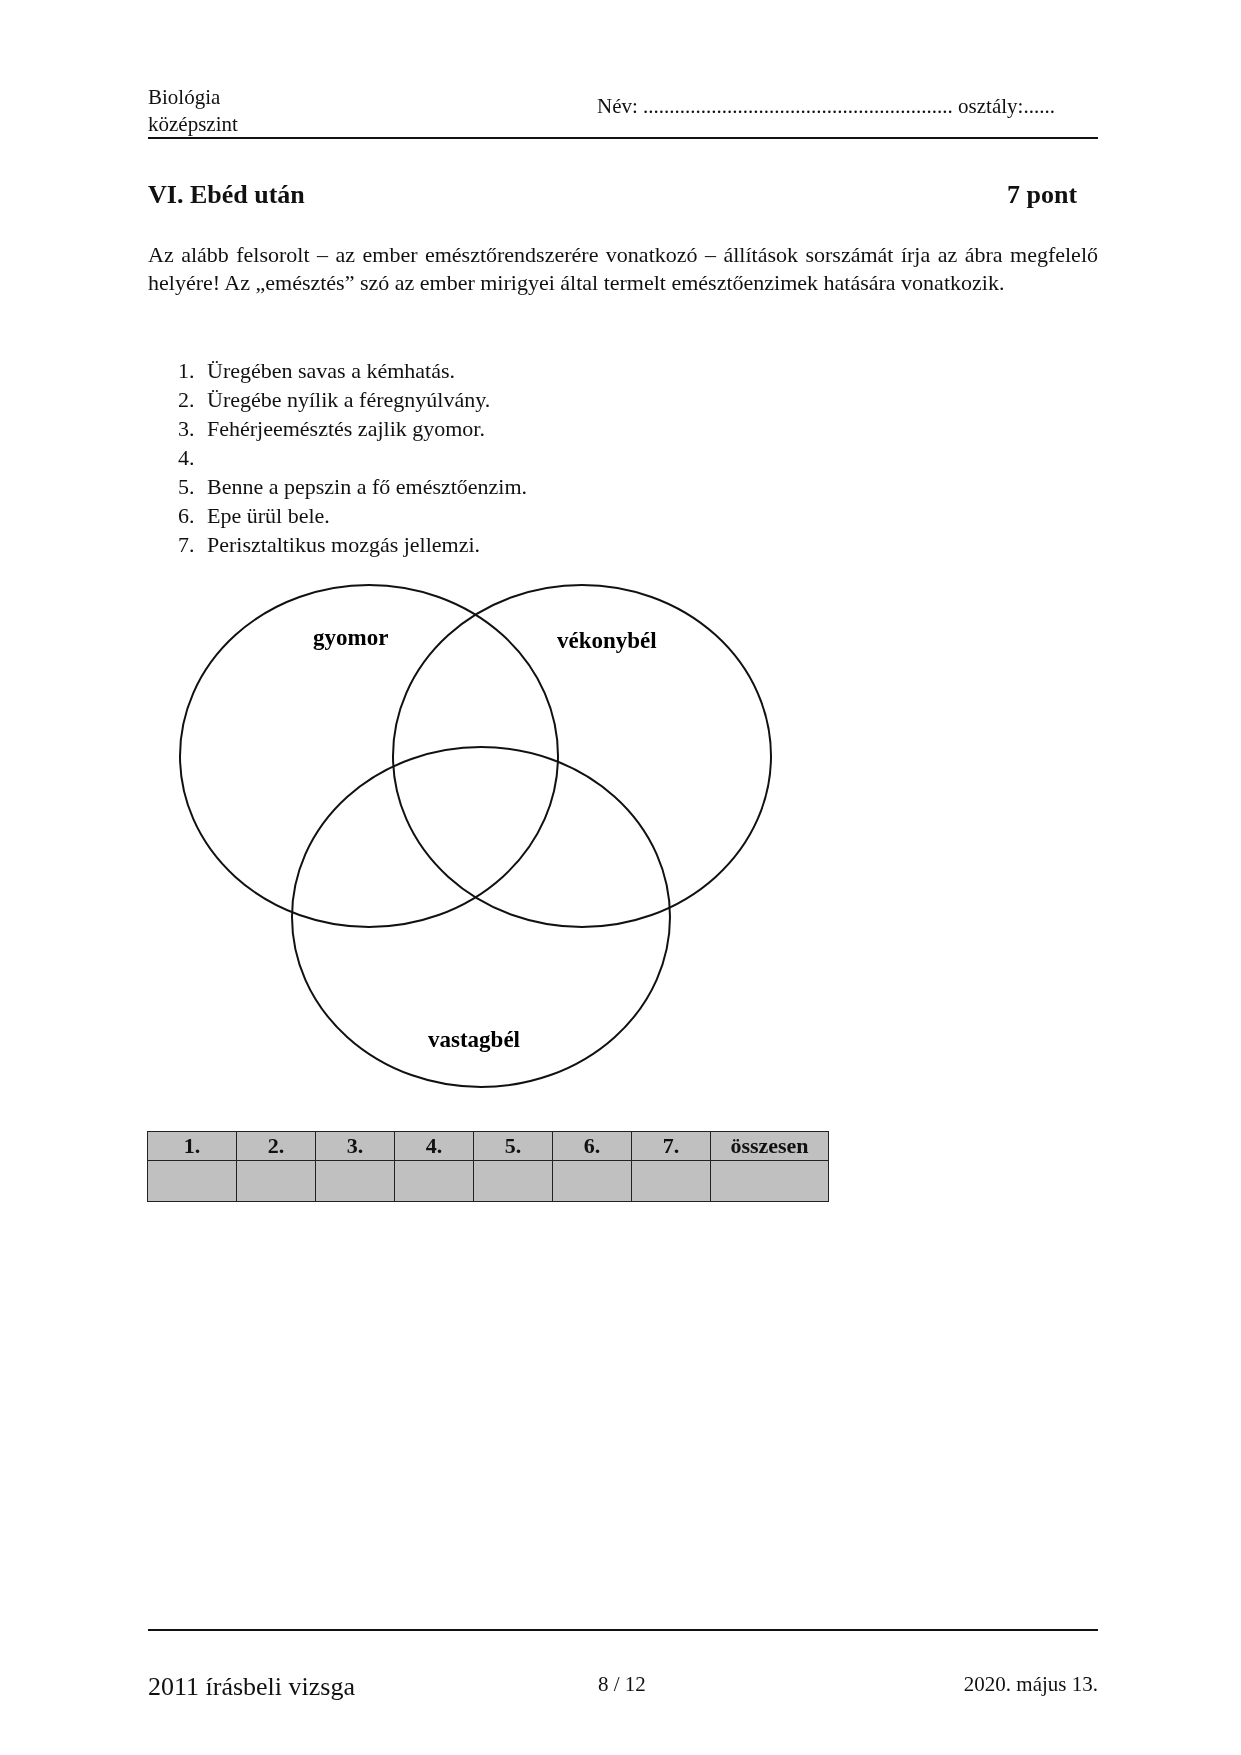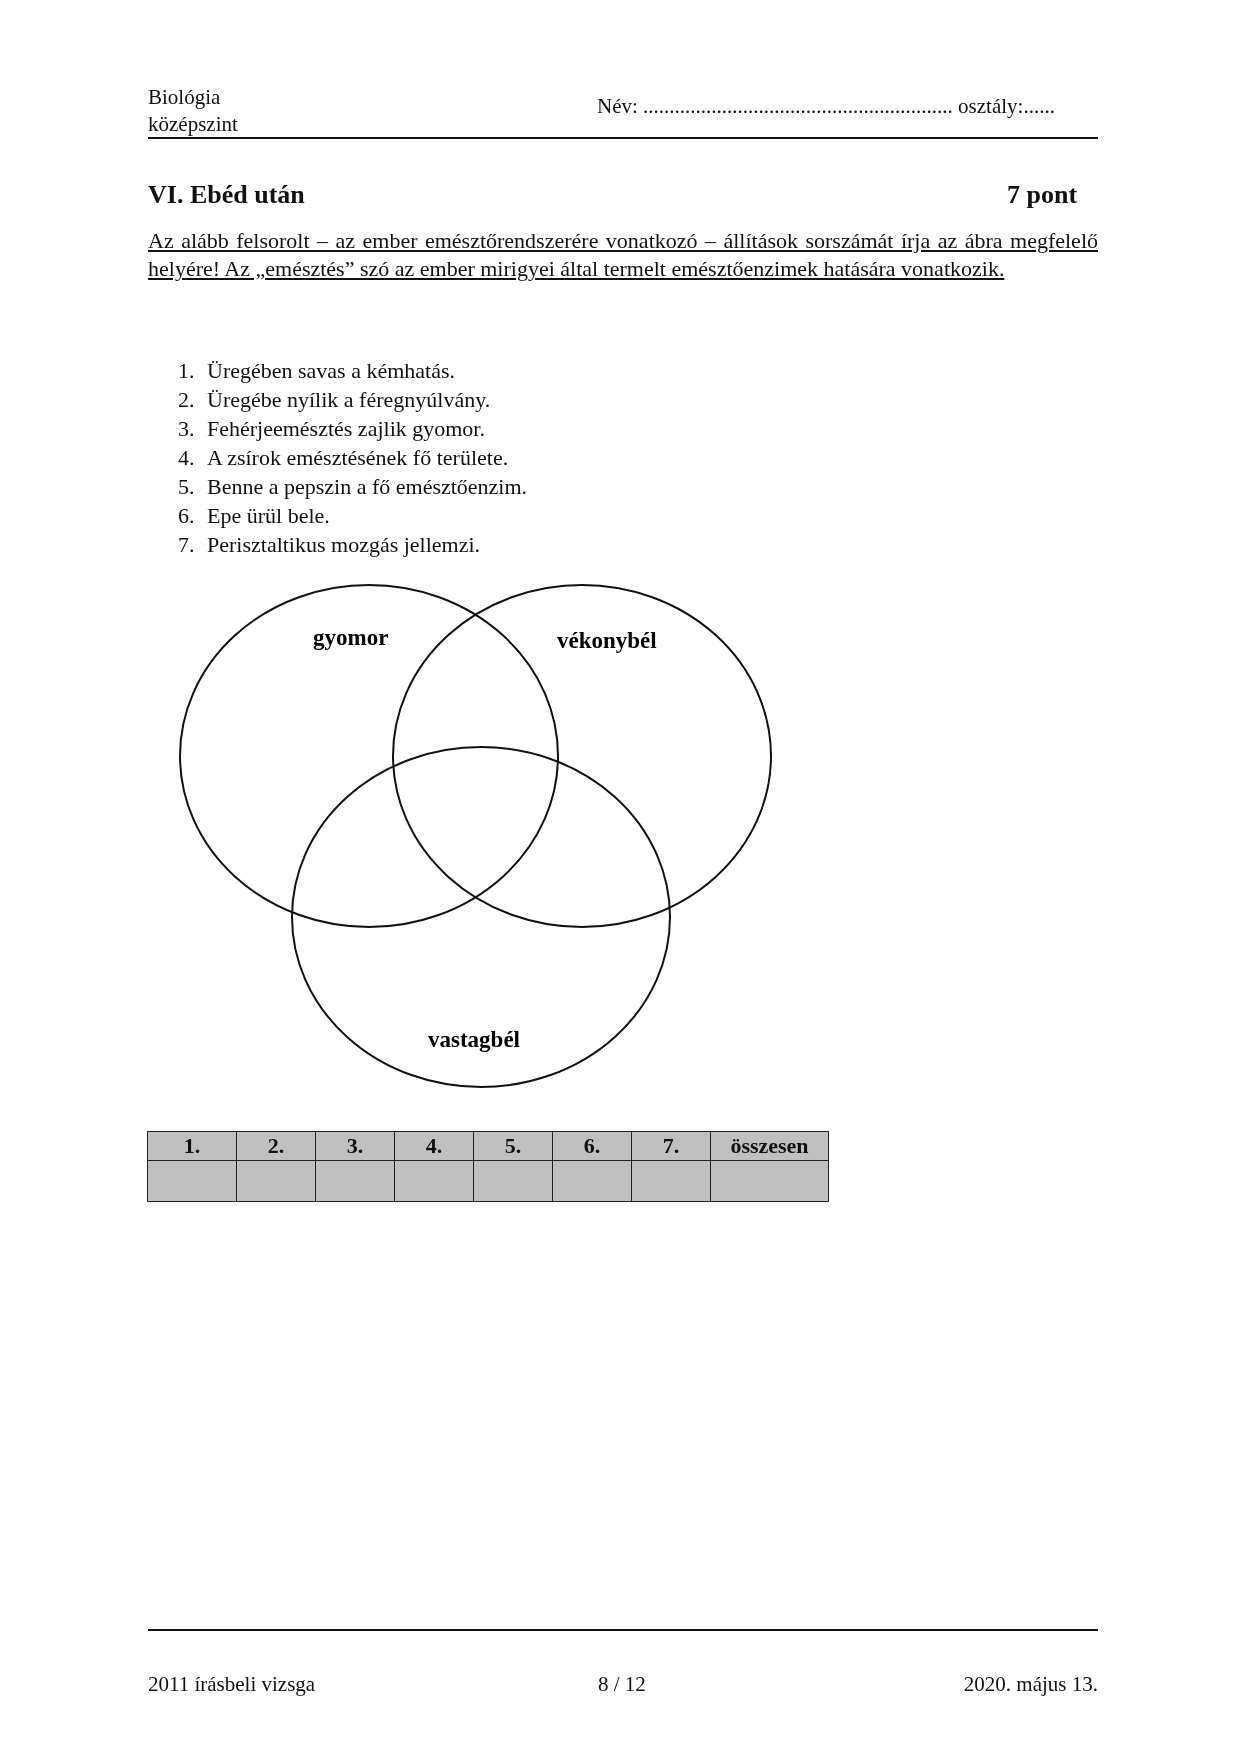--- a/index.html
+++ b/index.html
@@ -13,22 +13,22 @@
     .hdr-subject { left: 148px; top: 84px; font-size: 21px; line-height: 27px; }
     .hdr-name { left: 597px; top: 94px; font-size: 21px; line-height: 24px; }
     .hdr-rule { left: 148px; top: 137px; width: 950px; height: 2px; background: #111; }
 
     
     .title { left: 148px; top: 180px; font-size: 26px; font-weight: bold; }
     .points { left: 975px; top: 180px; font-size: 26px; font-weight: bold; margin-left: 32px; }
 
     
     .intro {
-      left: 148px; top: 227px; width: 950px; font-size: 22px; line-height: 28px;
-      white-space: normal; text-align: justify; text-align-last: left; text-decoration: underline;
+      left: 148px; top: 241px; width: 950px; font-size: 22px; line-height: 28px;
+      white-space: normal; text-align: justify; text-align-last: left;
     }
 
     
     .stmts { left: 178px; top: 356px; margin: 0; padding: 0; list-style: none; }
     .stmts li { font-size: 22px; line-height: 29px; display: flex; }
     .stmts .num { width: 29px; display: inline-block; }
 
     
     .venn { position: absolute; left: 0; top: 0; width: 1241px; height: 1755px; pointer-events: none; }
     .venn ellipse { fill: none; stroke: #111; stroke-width: 2; pointer-events: stroke; }
@@ -43,21 +43,21 @@
       border: 1.5px solid #222; padding: 0; text-align: center;
       font-size: 22px; font-weight: bold; height: 28px; line-height: 28px;
     }
     .score tr.vals td { height: 40px; }
     .score .w1 { width: 88px; }
     .score .w { width: 78px; }
     .score .wsum { width: 117px; }
 
     
     .ftr-rule { left: 148px; top: 1629px; width: 950px; height: 2px; background: #111; }
-    .ftr-left { left: 148px; top: 1672px; font-size: 21px; }
+    .ftr-left { left: 148px; top: 1672px; font-size: 26px; }
     .ftr-center { left: 598px; top: 1672px; font-size: 21px; }
     .ftr-right { left: 950px; top: 1672px; width: 148px; text-align: right; font-size: 21px; }
   </style>
 </head>
 <body>
 
 <div class="abs hdr-subject">
   <div>Biológia</div>
   <div>középszint</div>
 </div>
@@ -77,21 +77,20 @@
   <li>
       <span class="num">2.</span>
       <span>Üregébe nyílik a féregnyúlvány.</span>
     </li>
   <li>
       <span class="num">3.</span>
       <span>Fehérjeemésztés zajlik gyomor.</span>
     </li>
   <li>
       <span class="num">4.</span>
-      <span>A zsírok emésztésének fő területe.</span>
     </li>
   <li>
       <span class="num">5.</span>
       <span>Benne a pepszin a fő emésztőenzim.</span>
     </li>
   <li>
       <span class="num">6.</span>
       <span>Epe ürül bele.</span>
     </li>
   <li>

